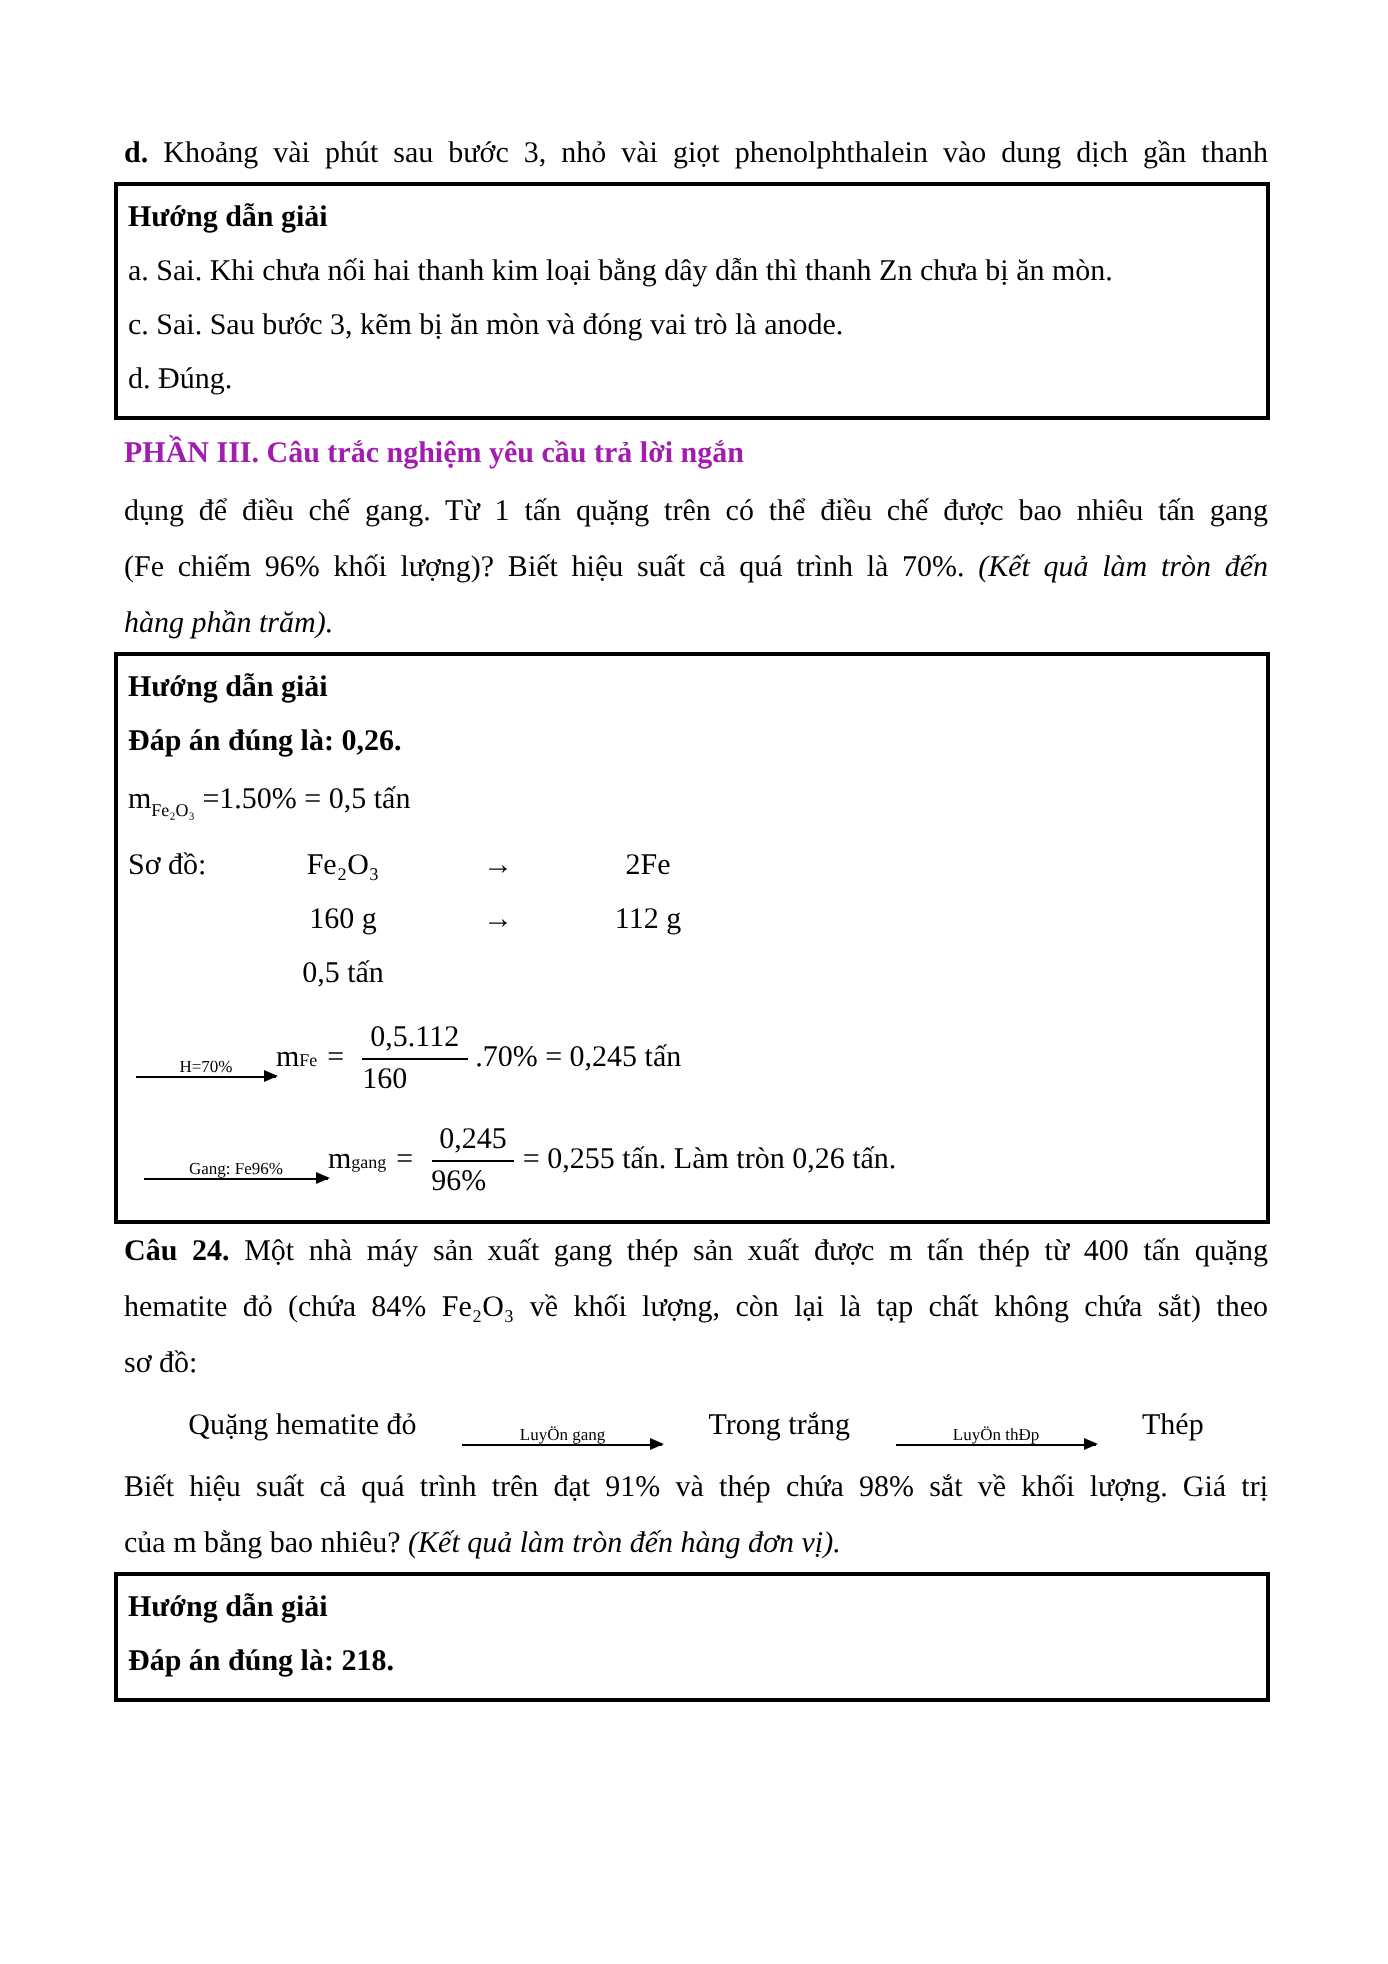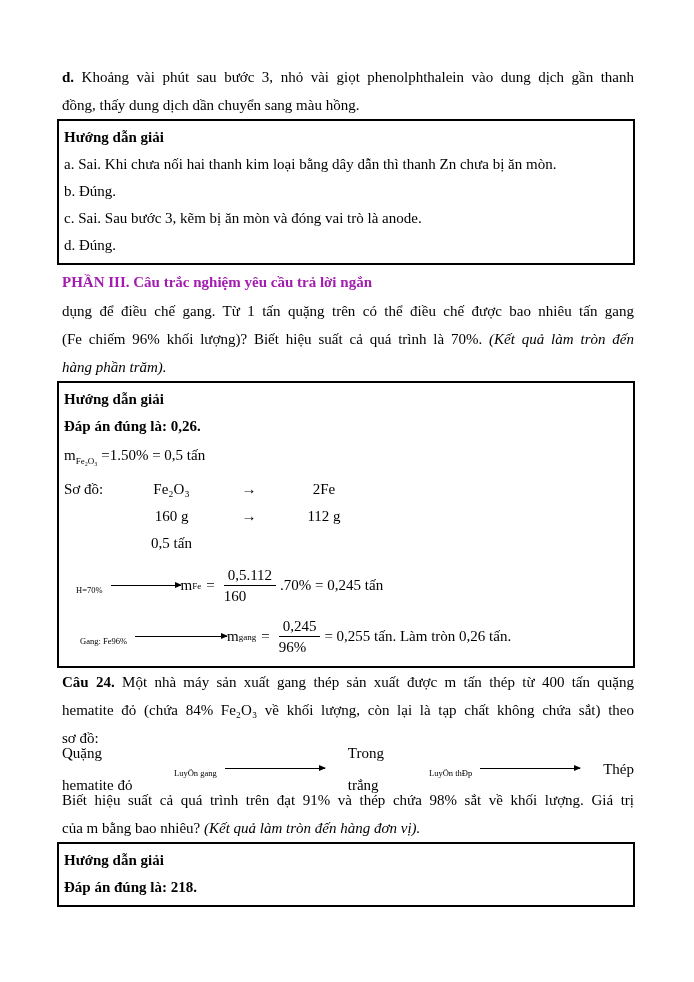--- a/index.html
+++ b/index.html
@@ -20,21 +20,21 @@
   }
   .bline { line-height:27px; }
   .heading3 { line-height:26px; font-weight:bold; margin:4px 0 2px; padding-left:5px; width:572px; }
   
   .sodo-row { display:flex; line-height:27px; }
   .sodo-c0 { width:55px; }
   .sodo-c1 { width:105px; text-align:center; }
   .sodo-c2 { width:50px; text-align:center; }
   .sodo-c3 { width:100px; text-align:center; }
   
-  .rxnarrow { display:inline-flex; flex-direction:row; align-items:stretch; transform:translateY(4px); }
+  .rxnarrow { display:inline-flex; flex-direction:column; align-items:stretch; transform:translateY(4px); }
   .albl { font-size:8.5px; line-height:10px; text-align:center; padding:0 8px; white-space:nowrap; }
   .ashaft { height:1px; background:#000; position:relative; }
   .ashaft::after {
     content:""; position:absolute; right:-1px; top:-3px; width:0; height:0;
     border-top:3.5px solid transparent; border-bottom:3.5px solid transparent; border-left:7px solid #000;
   }
   .aw70 { min-width:70px; } .aw92 { min-width:92px; } .aw100 { min-width:100px; }
   
   .frac { display:inline-flex; flex-direction:column; text-align:left; margin:0 4px; }
   .frac .num { border-bottom:1.3px solid #000; padding:0 4px 1px; line-height:18px; }
@@ -47,27 +47,25 @@
   .subs { font-size:9px; vertical-align:-4px; }
   .scheme { display:flex; justify-content:center; align-items:center; gap:23px; line-height:32px; height:32px; margin:1px 0; }
 </style>
 </head>
 <body>
 
 <div class="page">
 
   <div class="textblock">
     <div class="line"><span class="b">d.</span><span> Khoảng vài phút sau bước 3, nhỏ vài giọt phenolphthalein vào dung dịch gần thanh</span></div>
-    <div class="line last">đồng, thấy dung dịch dần chuyển sang màu hồng.</div>
   </div>
 
   <div class="box">
     <div class="bline b">Hướng dẫn giải</div>
     <div class="bline">a. Sai. Khi chưa nối hai thanh kim loại bằng dây dẫn thì thanh Zn chưa bị ăn mòn.</div>
-    <div class="bline">b. Đúng.</div>
     <div class="bline">c. Sai. Sau bước 3, kẽm bị ăn mòn và đóng vai trò là anode.</div>
     <div class="bline">d. Đúng.</div>
   </div>
 
   <div class="heading3" style="color: #a21caf;">PHẦN III. Câu trắc nghiệm yêu cầu trả lời ngắn</div>
 
   <div class="textblock">
     <div class="line">dụng để điều chế gang. Từ 1 tấn quặng trên có thể điều chế được bao nhiêu tấn gang</div>
     <div class="line"><span>(Fe chiếm 96% khối lượng)? Biết hiệu suất cả quá trình là 70%. </span><span class="it">(Kết quả làm tròn đến</span></div>
     <div class="line last it">hàng phần trăm).</div>

